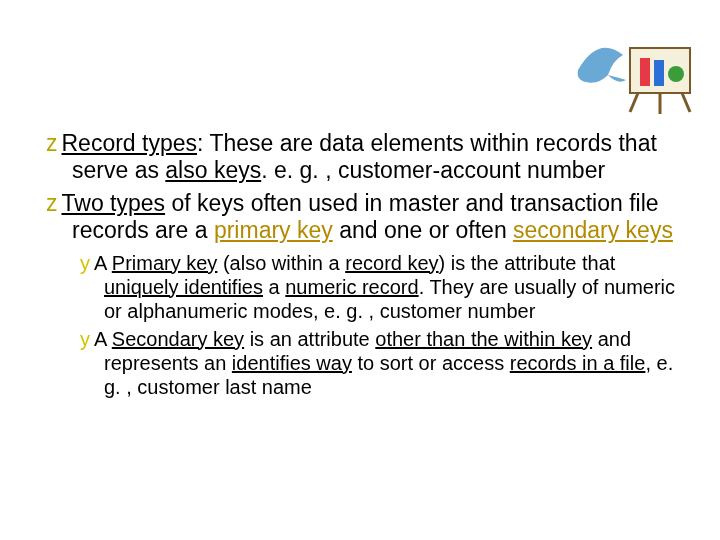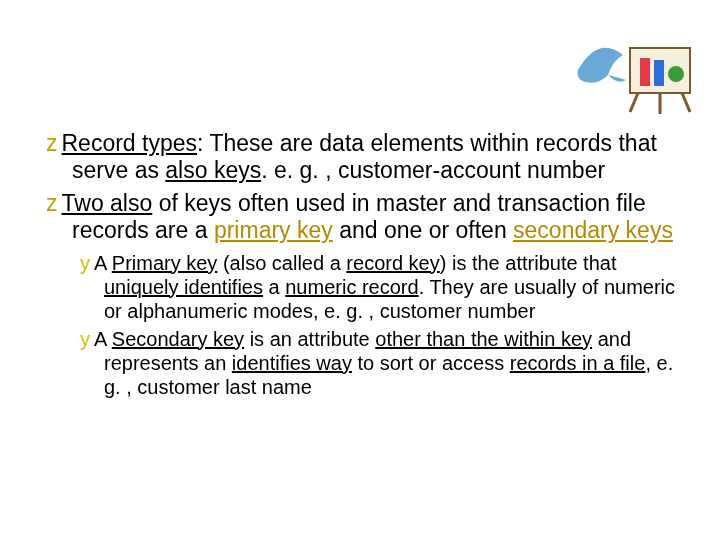--- a/index.html
+++ b/index.html
@@ -94,27 +94,27 @@
   </svg>
 
 
   <div class="body">
 
     <div class="z-item">
       <span class="z-bullet">z</span><u>Record types</u><span>: These are data elements within records that serve as </span><u>also keys</u><span>. e. g. , customer-account number</span>
     </div>
 
     <div class="z-item">
-      <span class="z-bullet">z</span><u>Two also</u><span> of keys often used in master and transaction file records are a </span><u class="term">primary key</u><span> and one or often </span><u class="term">secondary keys</u>
+      <span class="z-bullet">z</span><u>Two types</u><span> of keys often used in master and transaction file records are a </span><u class="term">primary key</u><span> and one or often </span><u class="term">secondary keys</u>
     </div>
 
     <div class="y-list">
 
       <div class="y-item">
-        <span class="y-bullet">y</span><span>A </span><u>Primary key</u><span> (also called a </span><u>record key</u><span>) is the attribute that </span><u>uniquely identifies</u><span> a </span><u>numeric record</u><span>. They are usually of numeric or alphanumeric modes, e. g. , customer number</span>
+        <span class="y-bullet">y</span><span>A </span><u>Primary key</u><span> (also within a </span><u>record key</u><span>) is the attribute that </span><u>uniquely identifies</u><span> a </span><u>numeric record</u><span>. They are usually of numeric or alphanumeric modes, e. g. , customer number</span>
       </div>
 
       <div class="y-item">
         <span class="y-bullet">y</span><span>A </span><u>Secondary key</u><span> is an attribute </span><u>other than the within key</u><span> and represents an </span><u>identifies way</u><span> to sort or access </span><u>records in a file</u><span>, e. g. , customer last name</span>
       </div>
 
     </div>
 
   </div>
 </div>

